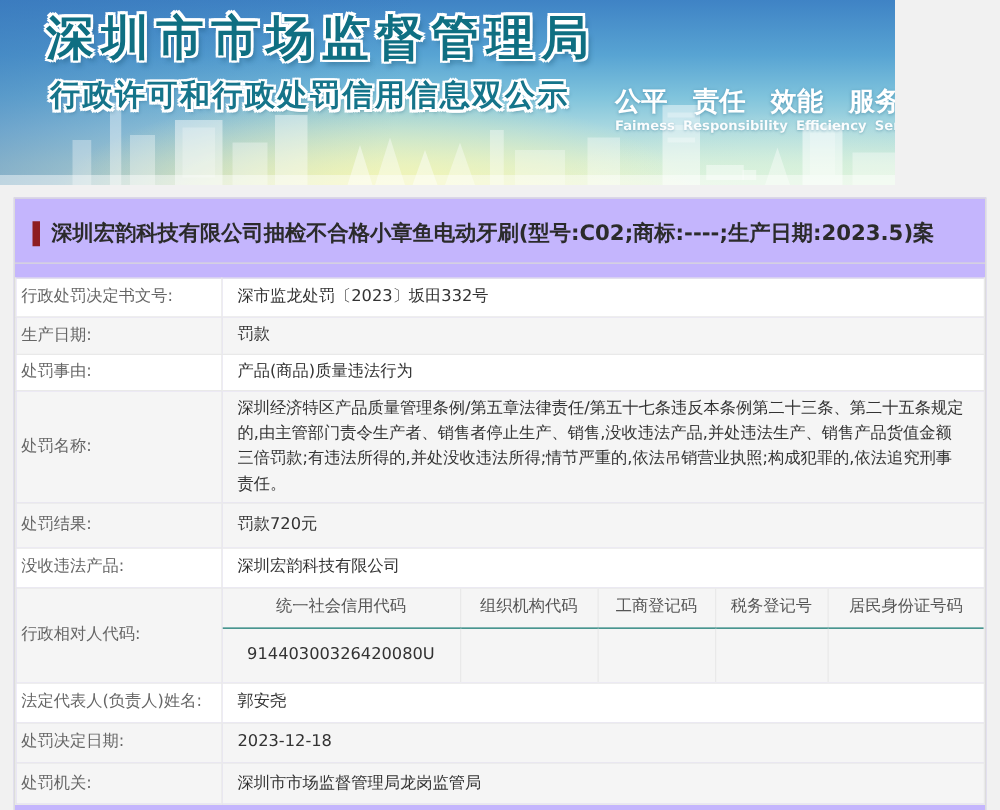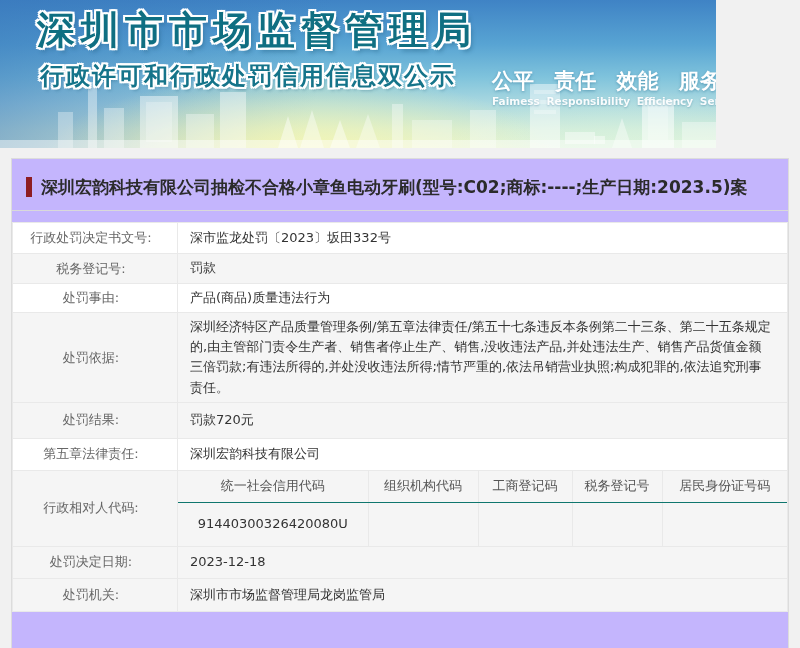--- a/index.html
+++ b/index.html
@@ -71,21 +71,21 @@
     white-space:nowrap; overflow:hidden;
   }
   .divider { border-top:1px solid #d9d9d9; height:0; }
 
   table.info {
     width:100%; border-collapse:collapse; table-layout:fixed;
     margin-top:11px; font-size:13px;
   }
   table.info td { border:1px solid #e9e9e9; vertical-align:middle; }
   td.lbl {
-    width:165px; text-align:center; color:#666;
+    width:165px; text-align:left; color:#666;
     padding:4px 12px 4px 4px; line-height:1.5;
   }
   td.val { color:#333; padding:4px 14px 4px 12px; line-height:1.55; }
   tr.gray { background:#f5f5f5; }
   tr.white { background:#ffffff; }
 
   tr.h31 { height:31px; } tr.h34 { height:34px; } tr.h30 { height:30px; }
   tr.h28 { height:28px; } tr.h62 { height:62px; } tr.h36 { height:36px; }
   tr.h32 { height:32px; } tr.h33 { height:33px; }
 
@@ -151,37 +151,37 @@
   </div>
   <div class="divider"></div>
 
   <table class="info">
     <tbody>
         <tr class="white h31">
       <td class="lbl">行政处罚决定书文号:</td>
       <td class="val">深市监龙处罚〔2023〕坂田332号</td>
     </tr>
     <tr class="gray h30">
-      <td class="lbl">税务登记号:</td>
+      <td class="lbl">生产日期:</td>
       <td class="val">罚款</td>
     </tr>
     <tr class="white h28">
       <td class="lbl">处罚事由:</td>
       <td class="val">产品(商品)质量违法行为</td>
     </tr>
     <tr class="gray h62">
-      <td class="lbl">处罚依据:</td>
+      <td class="lbl">处罚名称:</td>
       <td class="val">深圳经济特区产品质量管理条例/第五章法律责任/第五十七条违反本条例第二十三条、第二十五条规定的,由主管部门责令生产者、销售者停止生产、销售,没收违法产品,并处违法生产、销售产品货值金额三倍罚款;有违法所得的,并处没收违法所得;情节严重的,依法吊销营业执照;构成犯罪的,依法追究刑事责任。</td>
     </tr>
     <tr class="gray h36">
       <td class="lbl">处罚结果:</td>
       <td class="val">罚款720元</td>
     </tr>
     <tr class="white h32">
-      <td class="lbl">第五章法律责任:</td>
+      <td class="lbl">没收违法产品:</td>
       <td class="val">深圳宏韵科技有限公司</td>
     </tr>
     <tr class="gray">
       <td class="lbl">行政相对人代码:</td>
       <td class="val codecell">
         <table class="code-table">
           <tbody>
                 <tr>
             <th class="cw1">统一社会信用代码</th>
             <th class="cw2">组织机构代码</th>
@@ -193,20 +193,24 @@
             <td>91440300326420080U</td>
             <td></td>
             <td></td>
             <td></td>
             <td></td>
           </tr>
         </tbody>
             </table>
       </td>
     </tr>
+    <tr class="white h32">
+      <td class="lbl">法定代表人(负责人)姓名:</td>
+      <td class="val">郭安尧</td>
+    </tr>
     <tr class="gray h32">
       <td class="lbl">处罚决定日期:</td>
       <td class="val">2023-12-18</td>
     </tr>
     <tr class="gray h33">
       <td class="lbl">处罚机关:</td>
       <td class="val">深圳市市场监督管理局龙岗监管局</td>
     </tr>
   </tbody>
     </table>

